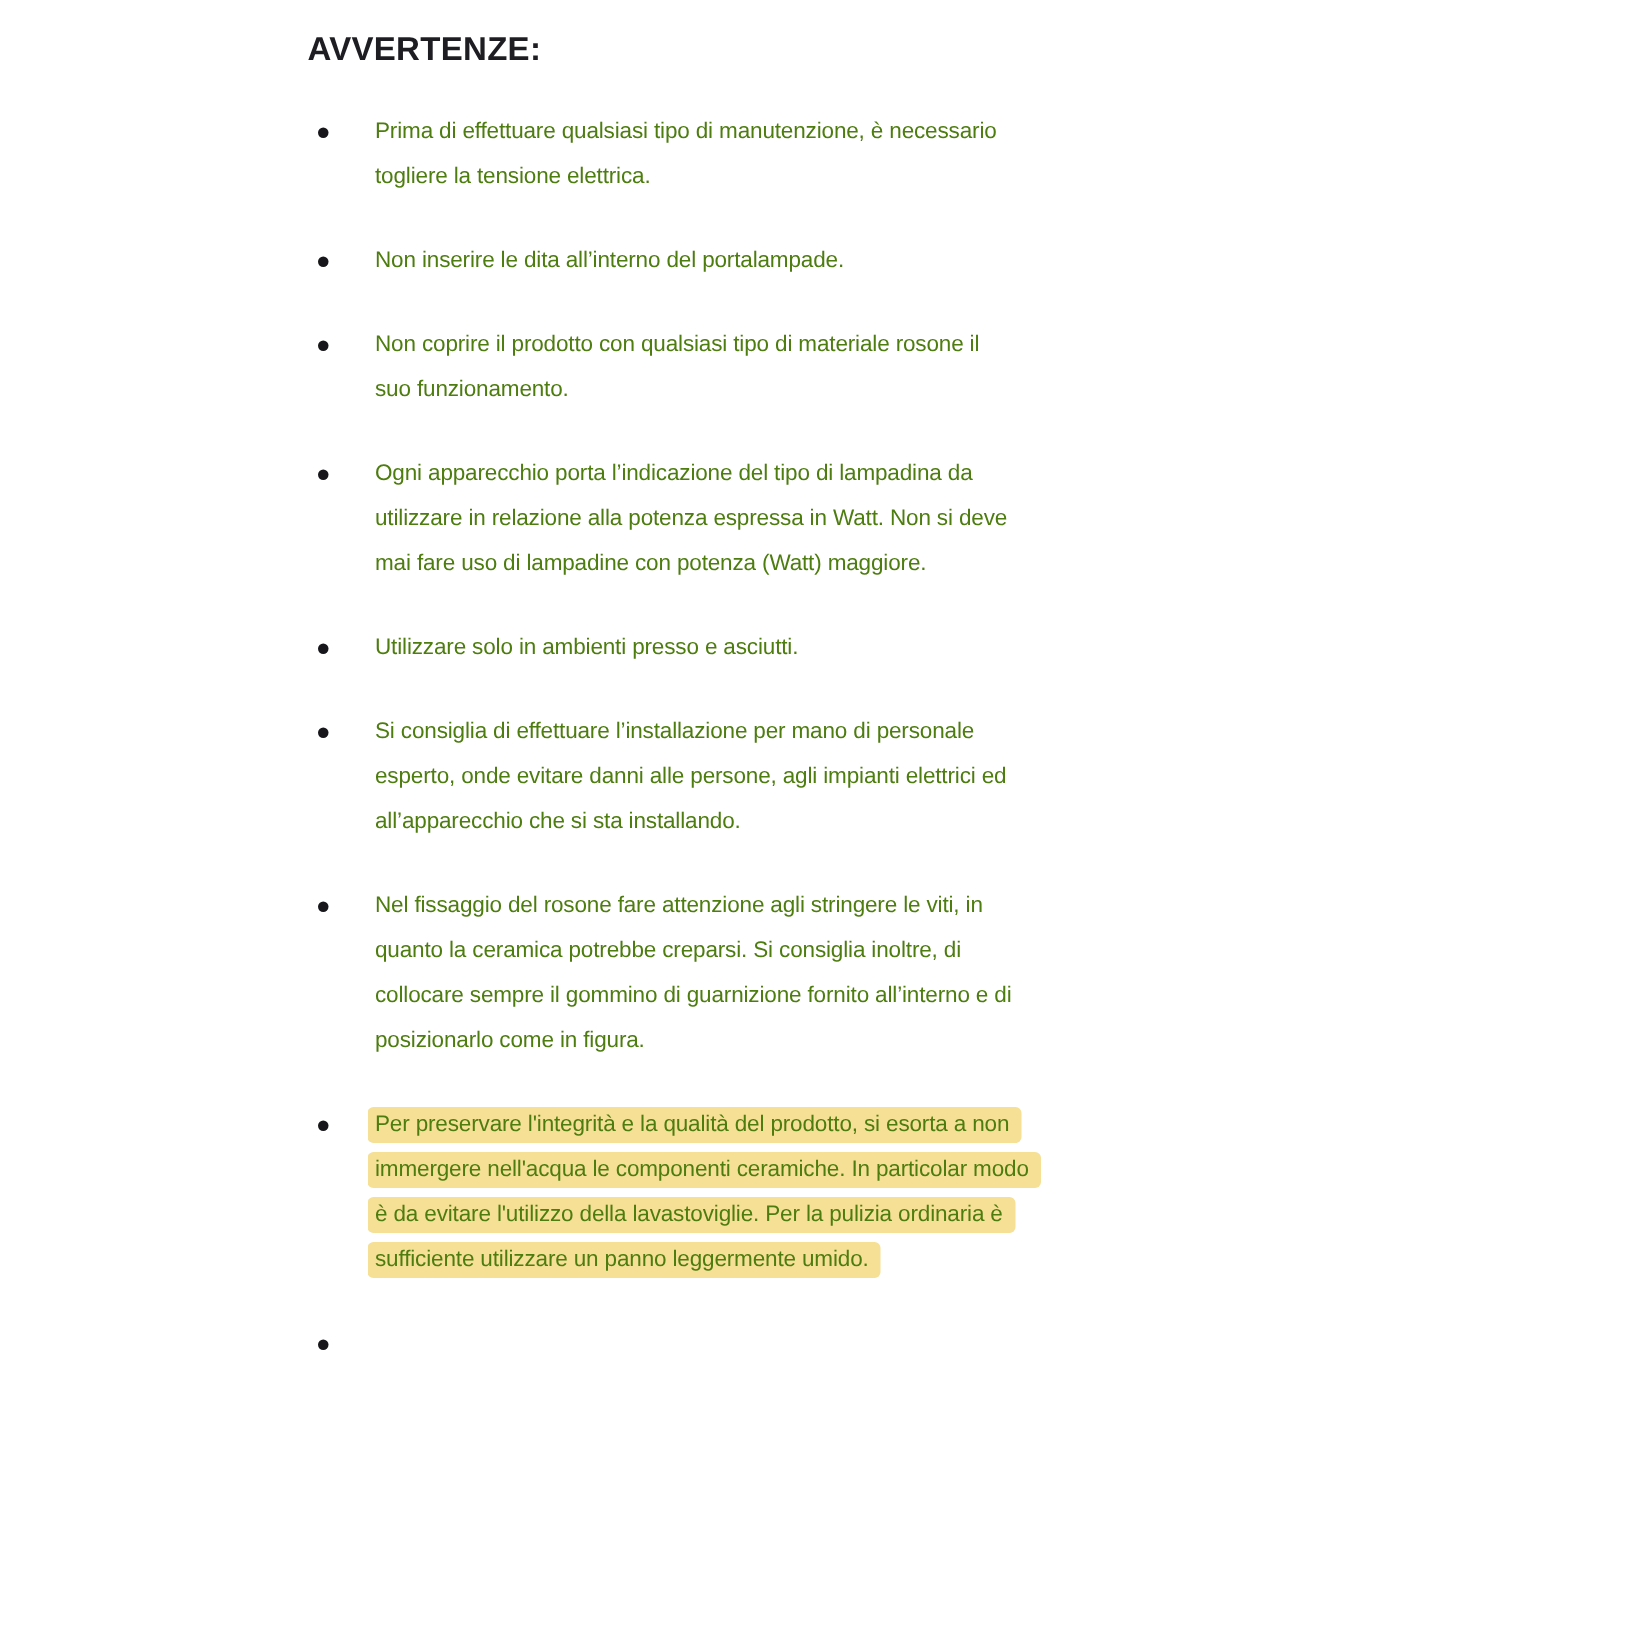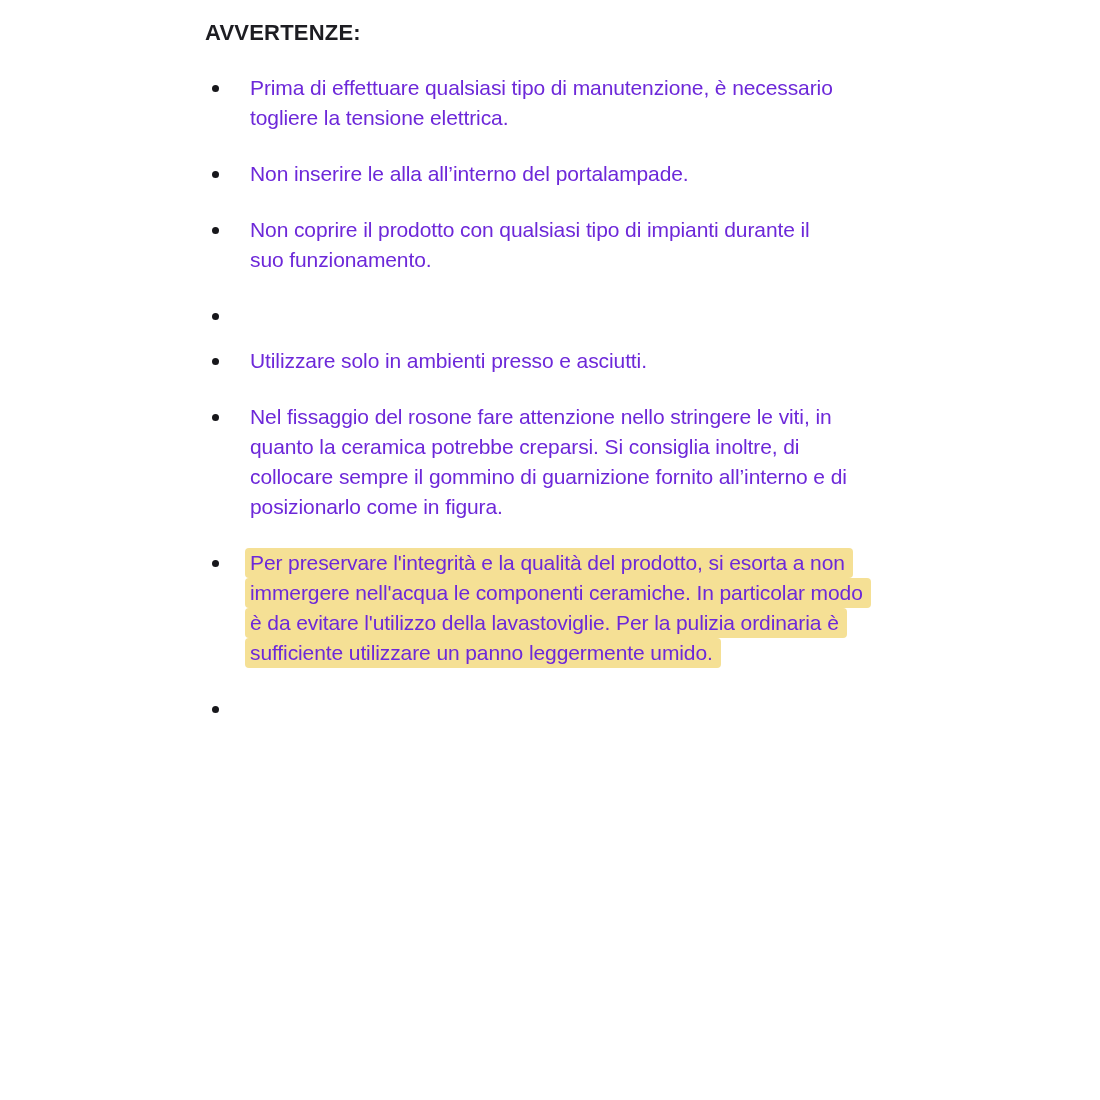--- a/index.html
+++ b/index.html
@@ -40,23 +40,23 @@
     width: 7px;
     height: 7px;
     border-radius: 50%;
     background: #17171b;
     margin: 12px 0 0 7px;
   }
   .txt-wrap {
     margin-left: 31px;
   }
   .txt {
-    font-size: 21px;
+    font-size: 15px;
     line-height: 30px;
-    color: #6d28d9;
+    color: #4d7c0f;
     white-space: pre-line;
     letter-spacing: -0.1px;
   }
   .txt.mark {
     border-radius: 4px;
     padding: 3px 8px 4px 5px;
     margin: -3px -8px -4px -5px;
     -webkit-box-decoration-break: clone;
     box-decoration-break: clone;
   }
@@ -72,49 +72,62 @@
     <span class="dot"></span>
     <div class="txt-wrap">
       <span class="txt">Prima di effettuare qualsiasi tipo di manutenzione, è necessario
 togliere la tensione elettrica.</span>
     </div>
   </div>
 
   <div class="item">
     <span class="dot"></span>
     <div class="txt-wrap">
-      <span class="txt">Non inserire le alla all’interno del portalampade.</span>
+      <span class="txt">Non inserire le dita all’interno del portalampade.</span>
     </div>
   </div>
 
 
   <div class="item">
     <span class="dot"></span>
     <div class="txt-wrap">
-      <span class="txt">Non coprire il prodotto con qualsiasi tipo di impianti durante il
+      <span class="txt">Non coprire il prodotto con qualsiasi tipo di materiale rosone il
 suo funzionamento.</span>
     </div>
   </div>
 
   <div class="item">
     <span class="dot"></span>
+    <div class="txt-wrap">
+      <span class="txt">Ogni apparecchio porta l’indicazione del tipo di lampadina da
+utilizzare in relazione alla potenza espressa in Watt. Non si deve
+mai fare uso di lampadine con potenza (Watt) maggiore.</span>
+    </div>
   </div>
 
   <div class="item">
     <span class="dot"></span>
     <div class="txt-wrap">
       <span class="txt">Utilizzare solo in ambienti presso e asciutti.</span>
     </div>
   </div>
 
+  <div class="item">
+    <span class="dot"></span>
+    <div class="txt-wrap">
+      <span class="txt">Si consiglia di effettuare l’installazione per mano di personale
+esperto, onde evitare danni alle persone, agli impianti elettrici ed
+all’apparecchio che si sta installando.</span>
+    </div>
+  </div>
 
   <div class="item">
     <span class="dot"></span>
     <div class="txt-wrap">
-      <span class="txt">Nel fissaggio del rosone fare attenzione nello stringere le viti, in
+      <span class="txt">Nel fissaggio del rosone fare attenzione agli stringere le viti, in
 quanto la ceramica potrebbe creparsi. Si consiglia inoltre, di
 collocare sempre il gommino di guarnizione fornito all’interno e di
 posizionarlo come in figura.</span>
     </div>
   </div>
 
   <div class="item">
     <span class="dot"></span>
     <div class="txt-wrap">
       <span class="txt mark" style="background: rgb(245, 224, 149);">Per preservare l'integrità e la qualità del prodotto, si esorta a non

